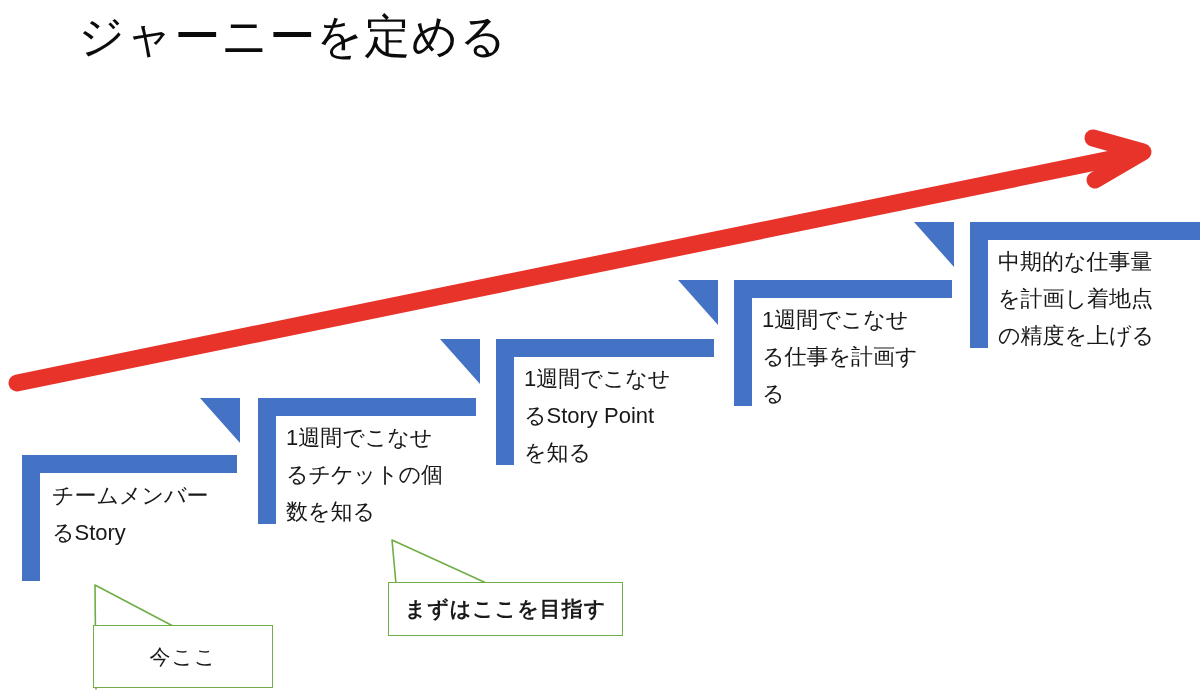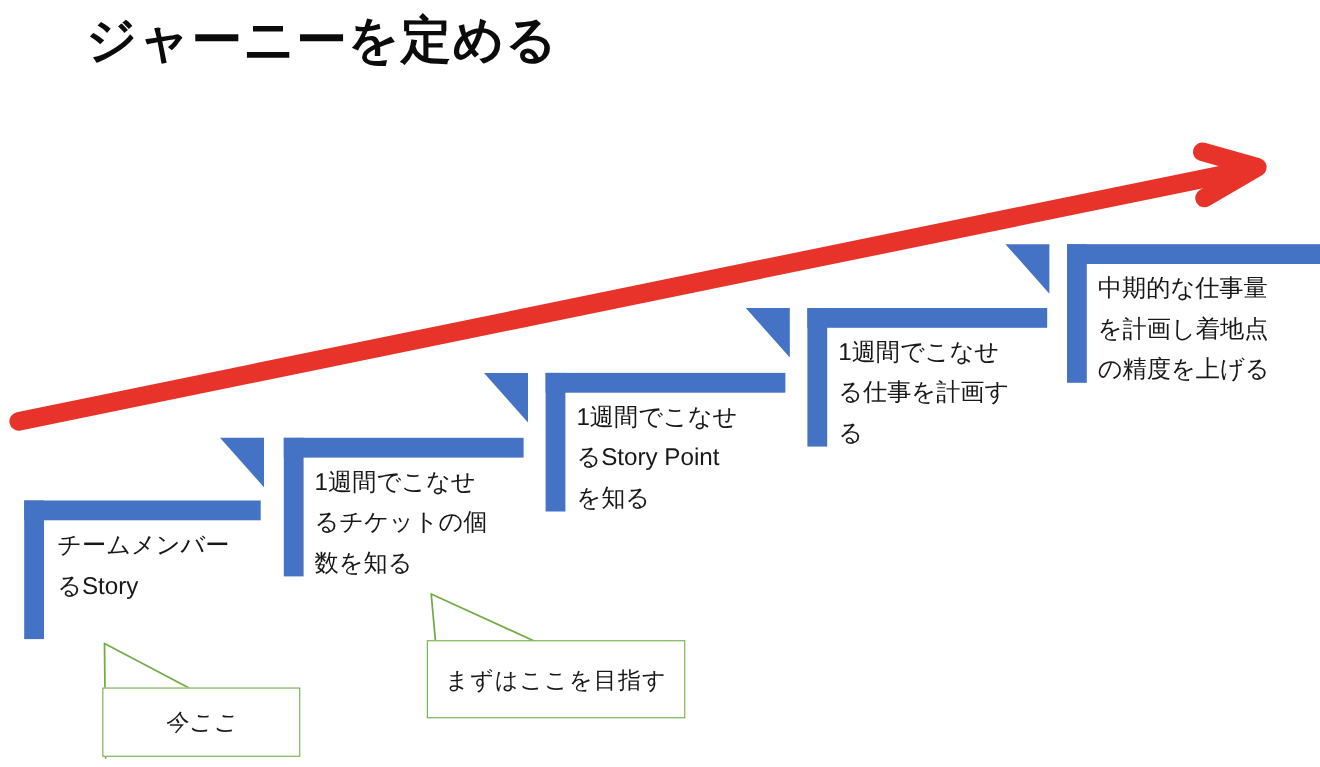--- a/index.html
+++ b/index.html
@@ -13,21 +13,21 @@
   }
   #stage{position:absolute;left:0;top:0;width:1200px;height:697px;}
 
   
   .slide-title{
     position:absolute;
     left:78px; top:4px;
     font-size:46px;
     line-height:64px;
     color:#0b0b0b;
-    font-weight:700;
+    font-weight:400;
     letter-spacing:1px;
     white-space:nowrap;
   }
 
   
   .step{position:absolute;}
 
   
   .step .bar-top{
     position:absolute;
@@ -138,27 +138,27 @@
     <g fill="none" stroke="#E8332B" stroke-width="17" stroke-linecap="round" stroke-linejoin="round">
       <line x1="17" y1="383" x2="1140" y2="153"></line>
       <polyline points="1093,138 1143,152 1095,180"></polyline>
     </g>
   </svg>
 
   <div class="callout" style="--green:#70AD47;">
     <svg width="320" height="160" viewBox="0 0 320 160" style="left:70px; top:585px;">
       <polyline points="26,104 25,0 120,50" fill="#ffffff" stroke="#70AD47" stroke-width="1.6" stroke-linejoin="round" stroke-linecap="round"></polyline>
     </svg>
-    <div class="box" style="left:93px; top:625px; width:180px; height:63px;font-style:italic;">
+    <div class="box" style="left:93px; top:625px; width:180px; height:63px;">
       <span>今ここ</span>
     </div>
   </div>
 
   <div class="callout" style="--green:#70AD47;">
     <svg width="320" height="140" viewBox="0 0 320 140" style="left:370px; top:540px;">
       <polyline points="28,66 22,0 125,47" fill="#ffffff" stroke="#70AD47" stroke-width="1.6" stroke-linejoin="round" stroke-linecap="round"></polyline>
     </svg>
-    <div class="box" style="left:388px; top:582px; width:235px; height:71px;">
+    <div class="box" style="left:388px; top:582px; width:235px; height:54px;font-weight:bold;">
       <span>まずはここを目指す</span>
     </div>
   </div>
 
 </div>
 
 </body></html>

